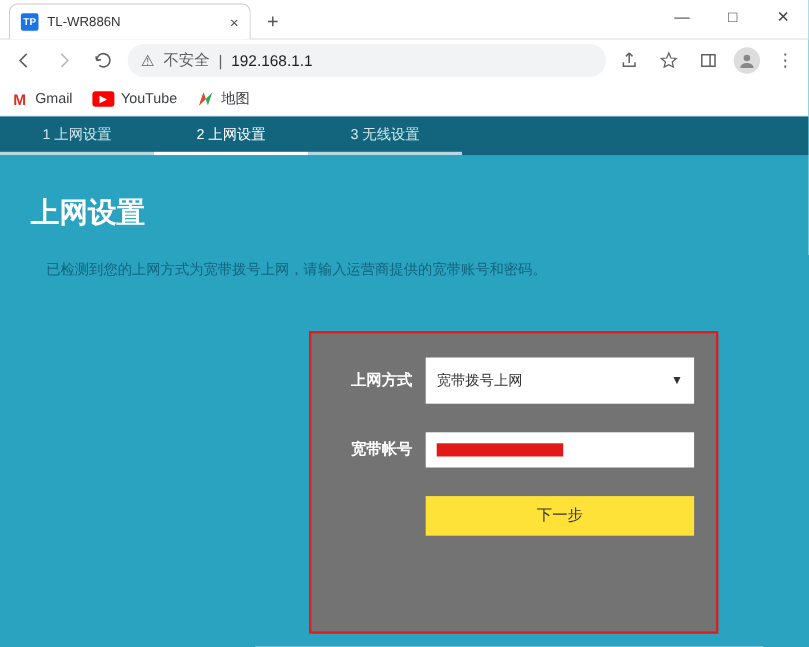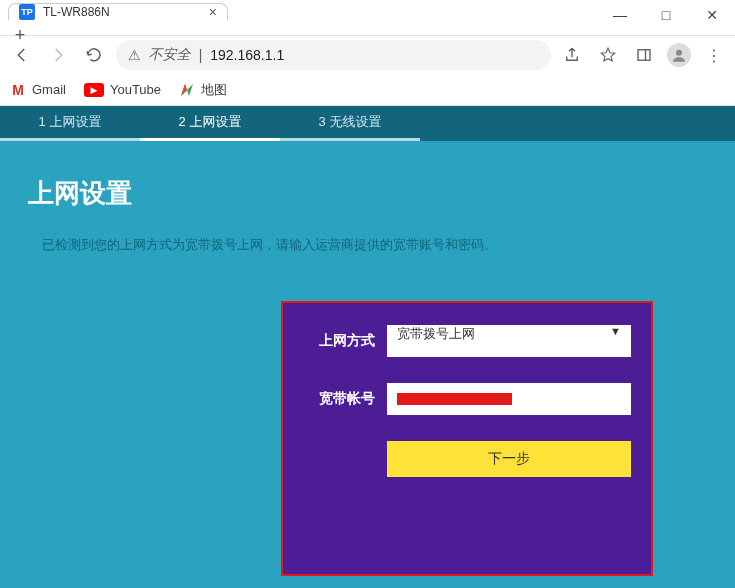--- a/index.html
+++ b/index.html
@@ -1,46 +1,46 @@
 <!DOCTYPE html>
 <html><head>
 <meta charset="utf-8">
 <style>
 *{margin:0;padding:0;box-sizing:border-box;font-family:"Microsoft YaHei",Arial,sans-serif;}
 body{background:#fff;width:735px;height:588px;overflow:hidden;}
-.titlebar{height:36px;background:#fff;display:flex;align-items:flex-start;border-bottom:1px solid #e0e0e0;position:relative;flex-direction:column;}
+.titlebar{height:36px;background:#fff;display:flex;align-items:flex-start;border-bottom:1px solid #e0e0e0;position:relative;}
 .tab{display:flex;align-items:center;height:33px;background:#fff;border:1px solid #ccc;border-bottom:none;border-top-left-radius:8px;border-top-right-radius:8px;padding:0 10px;margin-left:8px;margin-top:3px;min-width:220px;font-size:12px;color:#333;}
 .tab .fav{width:16px;height:16px;background:#1a73e8;color:#fff;font-size:9px;font-weight:bold;display:flex;align-items:center;justify-content:center;margin-right:8px;border-radius:2px;}
 .tab .close{margin-left:auto;font-size:14px;color:#555;cursor:pointer;}
 .newtab{width:28px;height:28px;display:flex;align-items:center;justify-content:center;color:#555;font-size:18px;margin-left:6px;margin-top:5px;cursor:pointer;}
 .winctrl{position:absolute;right:0;top:0;display:flex;}
 .winctrl div{width:46px;height:30px;display:flex;align-items:center;justify-content:center;color:#444;font-size:14px;cursor:pointer;}
 .addrbar{height:38px;display:flex;align-items:center;padding:0 8px;gap:8px;}
 .navbtn{width:28px;height:28px;display:flex;align-items:center;justify-content:center;color:#5f5f5f;border-radius:50%;cursor:pointer;}
 .navbtn.disabled{color:#bbb;}
 .omni{flex:1;height:30px;background:#f1f3f4;border-radius:15px;display:flex;align-items:center;padding:0 12px;font-size:14px;color:#5f5f5f;gap:8px;}
 .omni .warn{font-size:14px;}
-.omni .txt{color:#5f5f5f;font-style:italic;}
+.omni .txt{color:#5f5f5f;}
 .omni .url{color:#202124;}
 .righticons{display:flex;gap:10px;align-items:center;}
 .ricon{width:26px;height:26px;display:flex;align-items:center;justify-content:center;color:#5f5f5f;cursor:pointer;}
 .avatar{width:24px;height:24px;background:#ddd;border-radius:50%;display:flex;align-items:center;justify-content:center;}
 .bookmarks{height:32px;display:flex;align-items:center;padding:0 10px;gap:18px;font-size:13px;color:#3c4043;border-bottom:1px solid #e0e0e0;}
 .bm{display:flex;align-items:center;gap:6px;cursor:pointer;}
 .bm .ico{width:16px;height:16px;display:flex;align-items:center;justify-content:center;font-size:14px;}
 .page{background:#2aa3c0;height:482px;position:relative;}
 .steps{display:flex;background:#12657d;height:35px;}
 .step{flex:0 0 140px;display:flex;align-items:center;justify-content:center;font-size:13px;color:#cfe8ef;position:relative;border-bottom:3px solid #b7d8e1;}
 .step.active{color:#fff;border-bottom:3px solid #fff;}
 .heading{color:#fff;font-size:26px;font-weight:bold;padding:35px 0 0 28px;}
 .sub{color:#12657d;font-size:13px;padding:25px 0 0 42px;}
-.formbox{position:absolute;left:281px;top:195px;width:372px;height:275px;border:2px solid #e11919;background:#4c1d95;padding:22px 20px 14px 20px;}
+.formbox{position:absolute;left:281px;top:195px;width:372px;height:275px;border:2px solid #e11919;background:#737373;padding:22px 20px 14px 20px;}
 .row{display:flex;align-items:center;margin-bottom:26px;}
 .lbl{width:72px;color:#fff;font-size:14px;font-weight:bold;text-align:right;margin-right:12px;}
-.sel{flex:1;height:32px;background:#fff;display:flex;align-items:flex-start;padding:0 10px;font-size:13px;color:#333;justify-content:space-between;cursor:pointer;}
+.sel{flex:1;height:42px;background:#fff;display:flex;align-items:center;padding:0 10px;font-size:13px;color:#333;justify-content:space-between;cursor:pointer;}
 .sel .arrow{font-size:11px;}
 .inp{flex:1;height:32px;background:#fff;padding:0 10px;font-size:13px;color:#333;display:flex;align-items:center;position:relative;}
 .btn{background:#ffe238;height:36px;display:flex;align-items:center;justify-content:center;font-size:14px;color:#333;margin:20px 0 0 84px;cursor:pointer;}
 svg{display:block;}
 </style>
 </head>
 <body>
 
 <div class="titlebar">
   <div class="tab">

